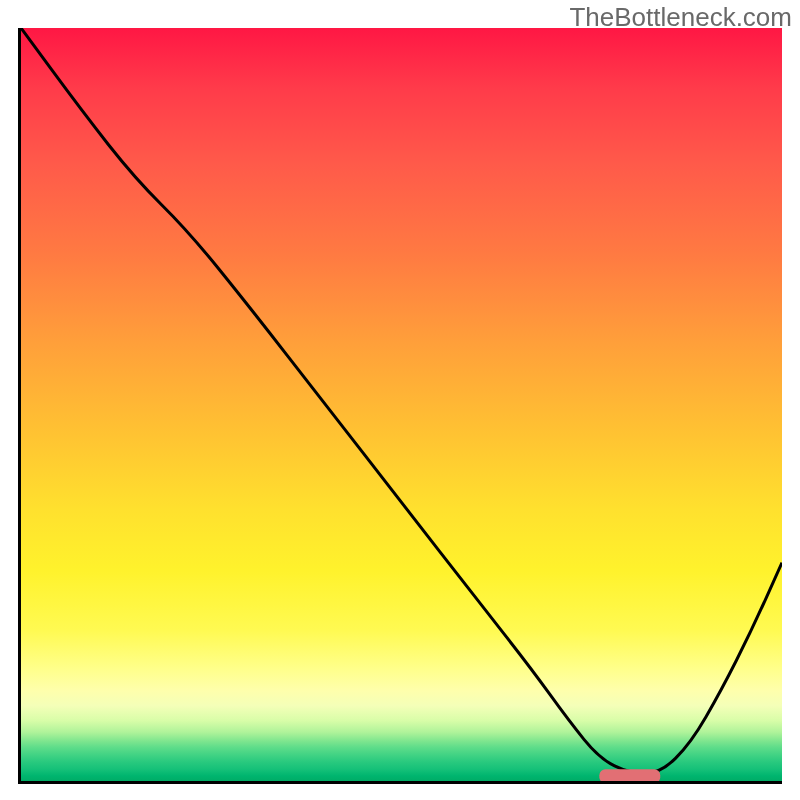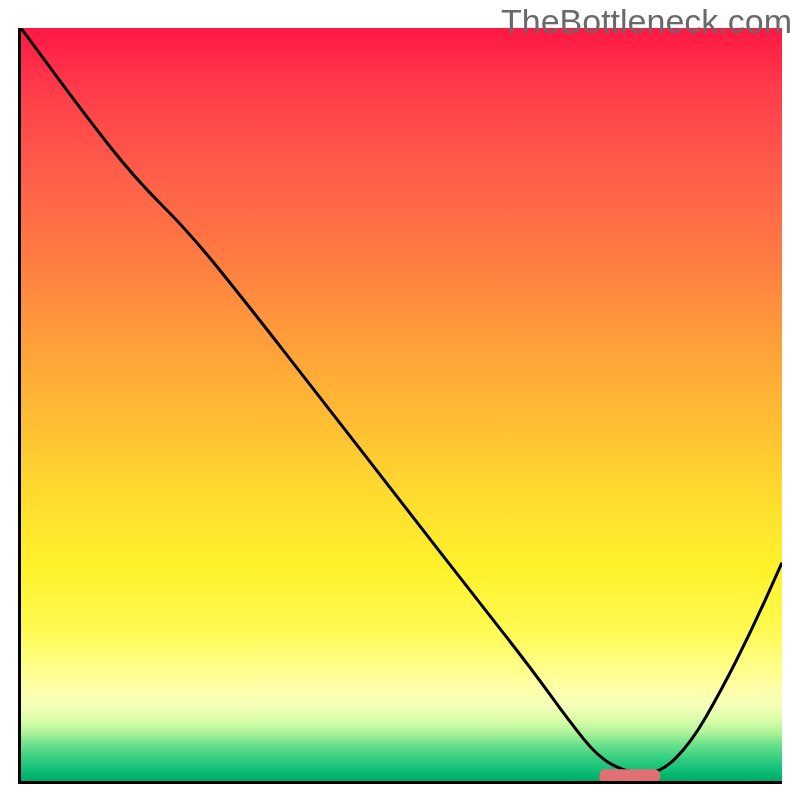--- a/index.html
+++ b/index.html
@@ -12,21 +12,21 @@
   .container {
     position: relative;
     width: 800px;
     height: 800px;
   }
   .watermark {
     position: absolute;
     top: 2px;
     right: 8px;
     font-family: Arial, Helvetica, sans-serif;
-    font-size: 34px;
+    font-size: 26px;
     font-weight: 500;
     color: #696969;
     z-index: 10;
   }
   .plot-area {
     position: absolute;
     left: 18px;
     top: 28px;
     width: 764px;
     height: 756px;

